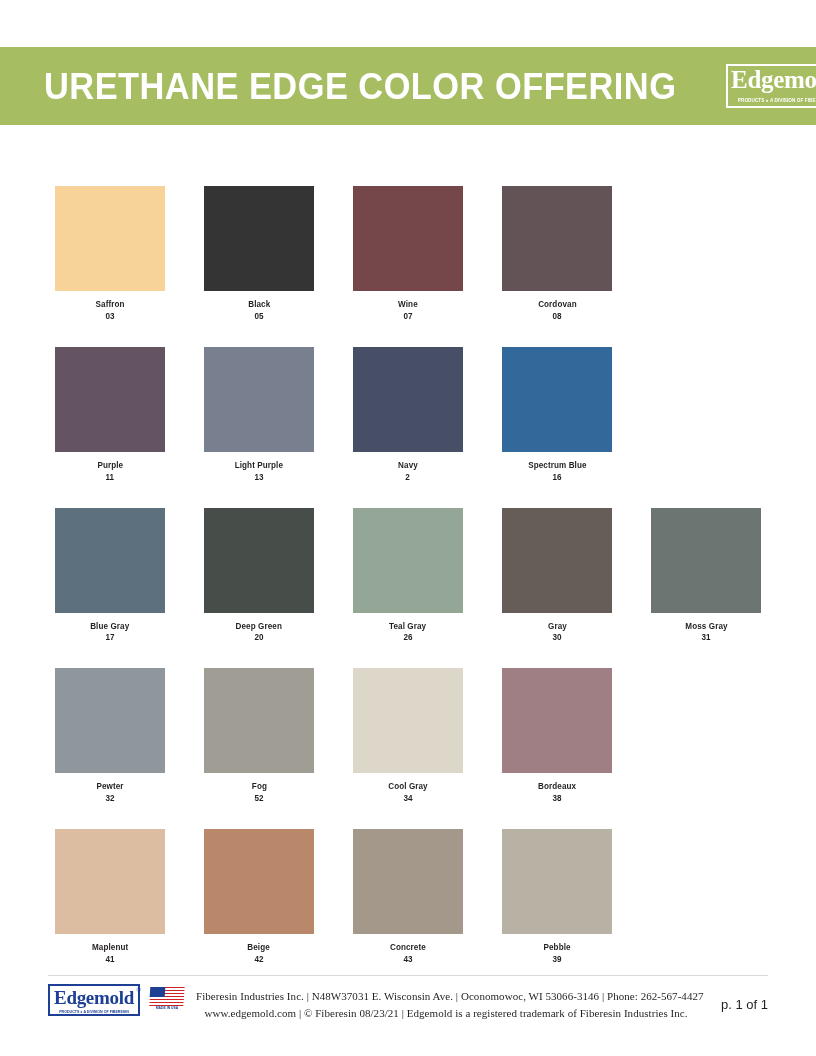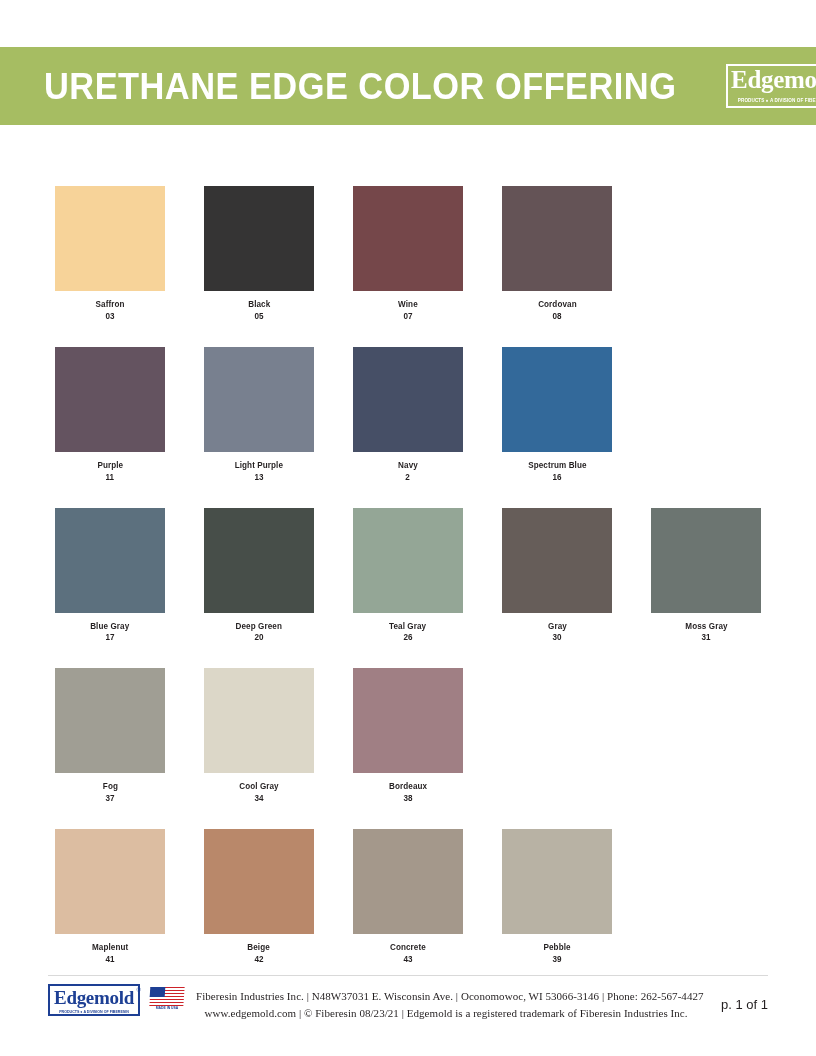--- a/index.html
+++ b/index.html
@@ -345,23 +345,28 @@
           <div class="swatch-code">30</div>
         </div>
         <div class="swatch-cell">
           <div class="swatch-chip" style="background-color: rgb(108, 117, 113);"></div>
           <div class="swatch-name">Moss Gray</div>
           <div class="swatch-code">31</div>
         </div>
       </div>
       <div class="swatch-row">
         <div class="swatch-cell">
+          <div class="swatch-chip" style="background-color: rgb(143, 150, 156);"></div>
+          <div class="swatch-name">Pewter</div>
+          <div class="swatch-code">32</div>
+        </div>
+        <div class="swatch-cell">
           <div class="swatch-chip" style="background-color: rgb(160, 158, 148);"></div>
           <div class="swatch-name">Fog</div>
-          <div class="swatch-code">37</div>
+          <div class="swatch-code">52</div>
         </div>
         <div class="swatch-cell">
           <div class="swatch-chip" style="background-color: rgb(220, 215, 200);"></div>
           <div class="swatch-name">Cool Gray</div>
           <div class="swatch-code">34</div>
         </div>
         <div class="swatch-cell">
           <div class="swatch-chip" style="background-color: rgb(160, 127, 132);"></div>
           <div class="swatch-name">Bordeaux</div>
           <div class="swatch-code">38</div>

